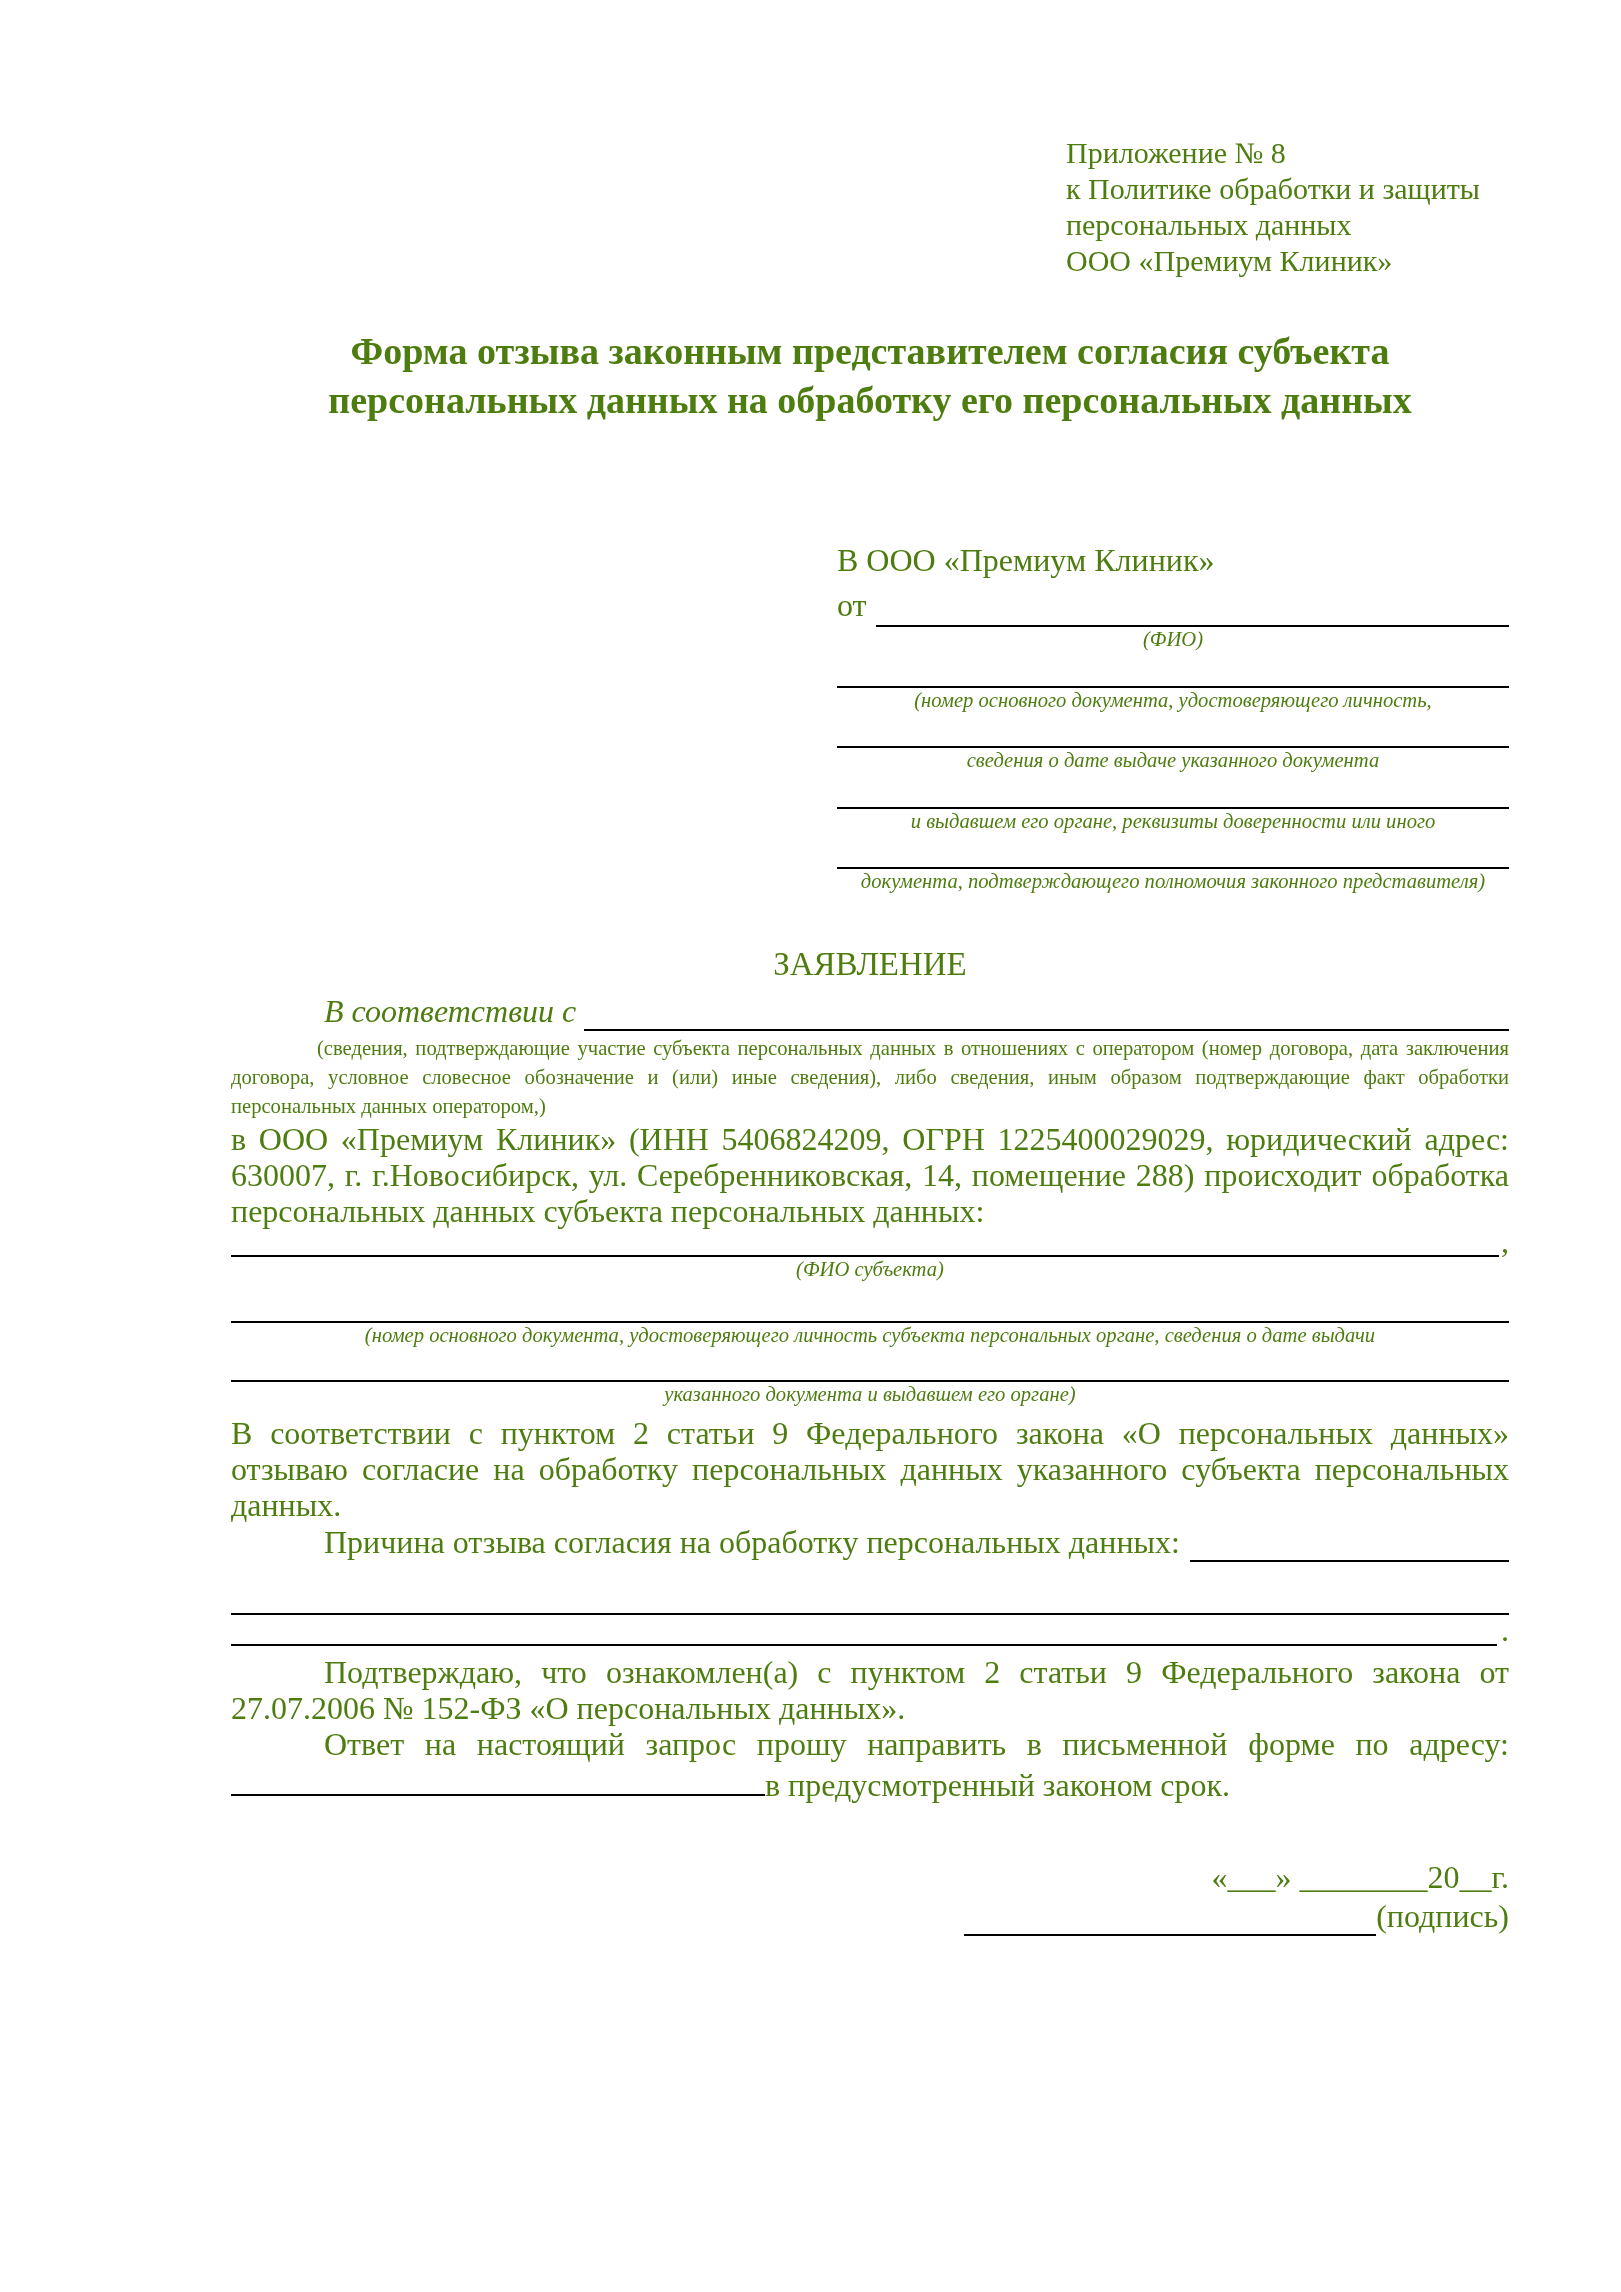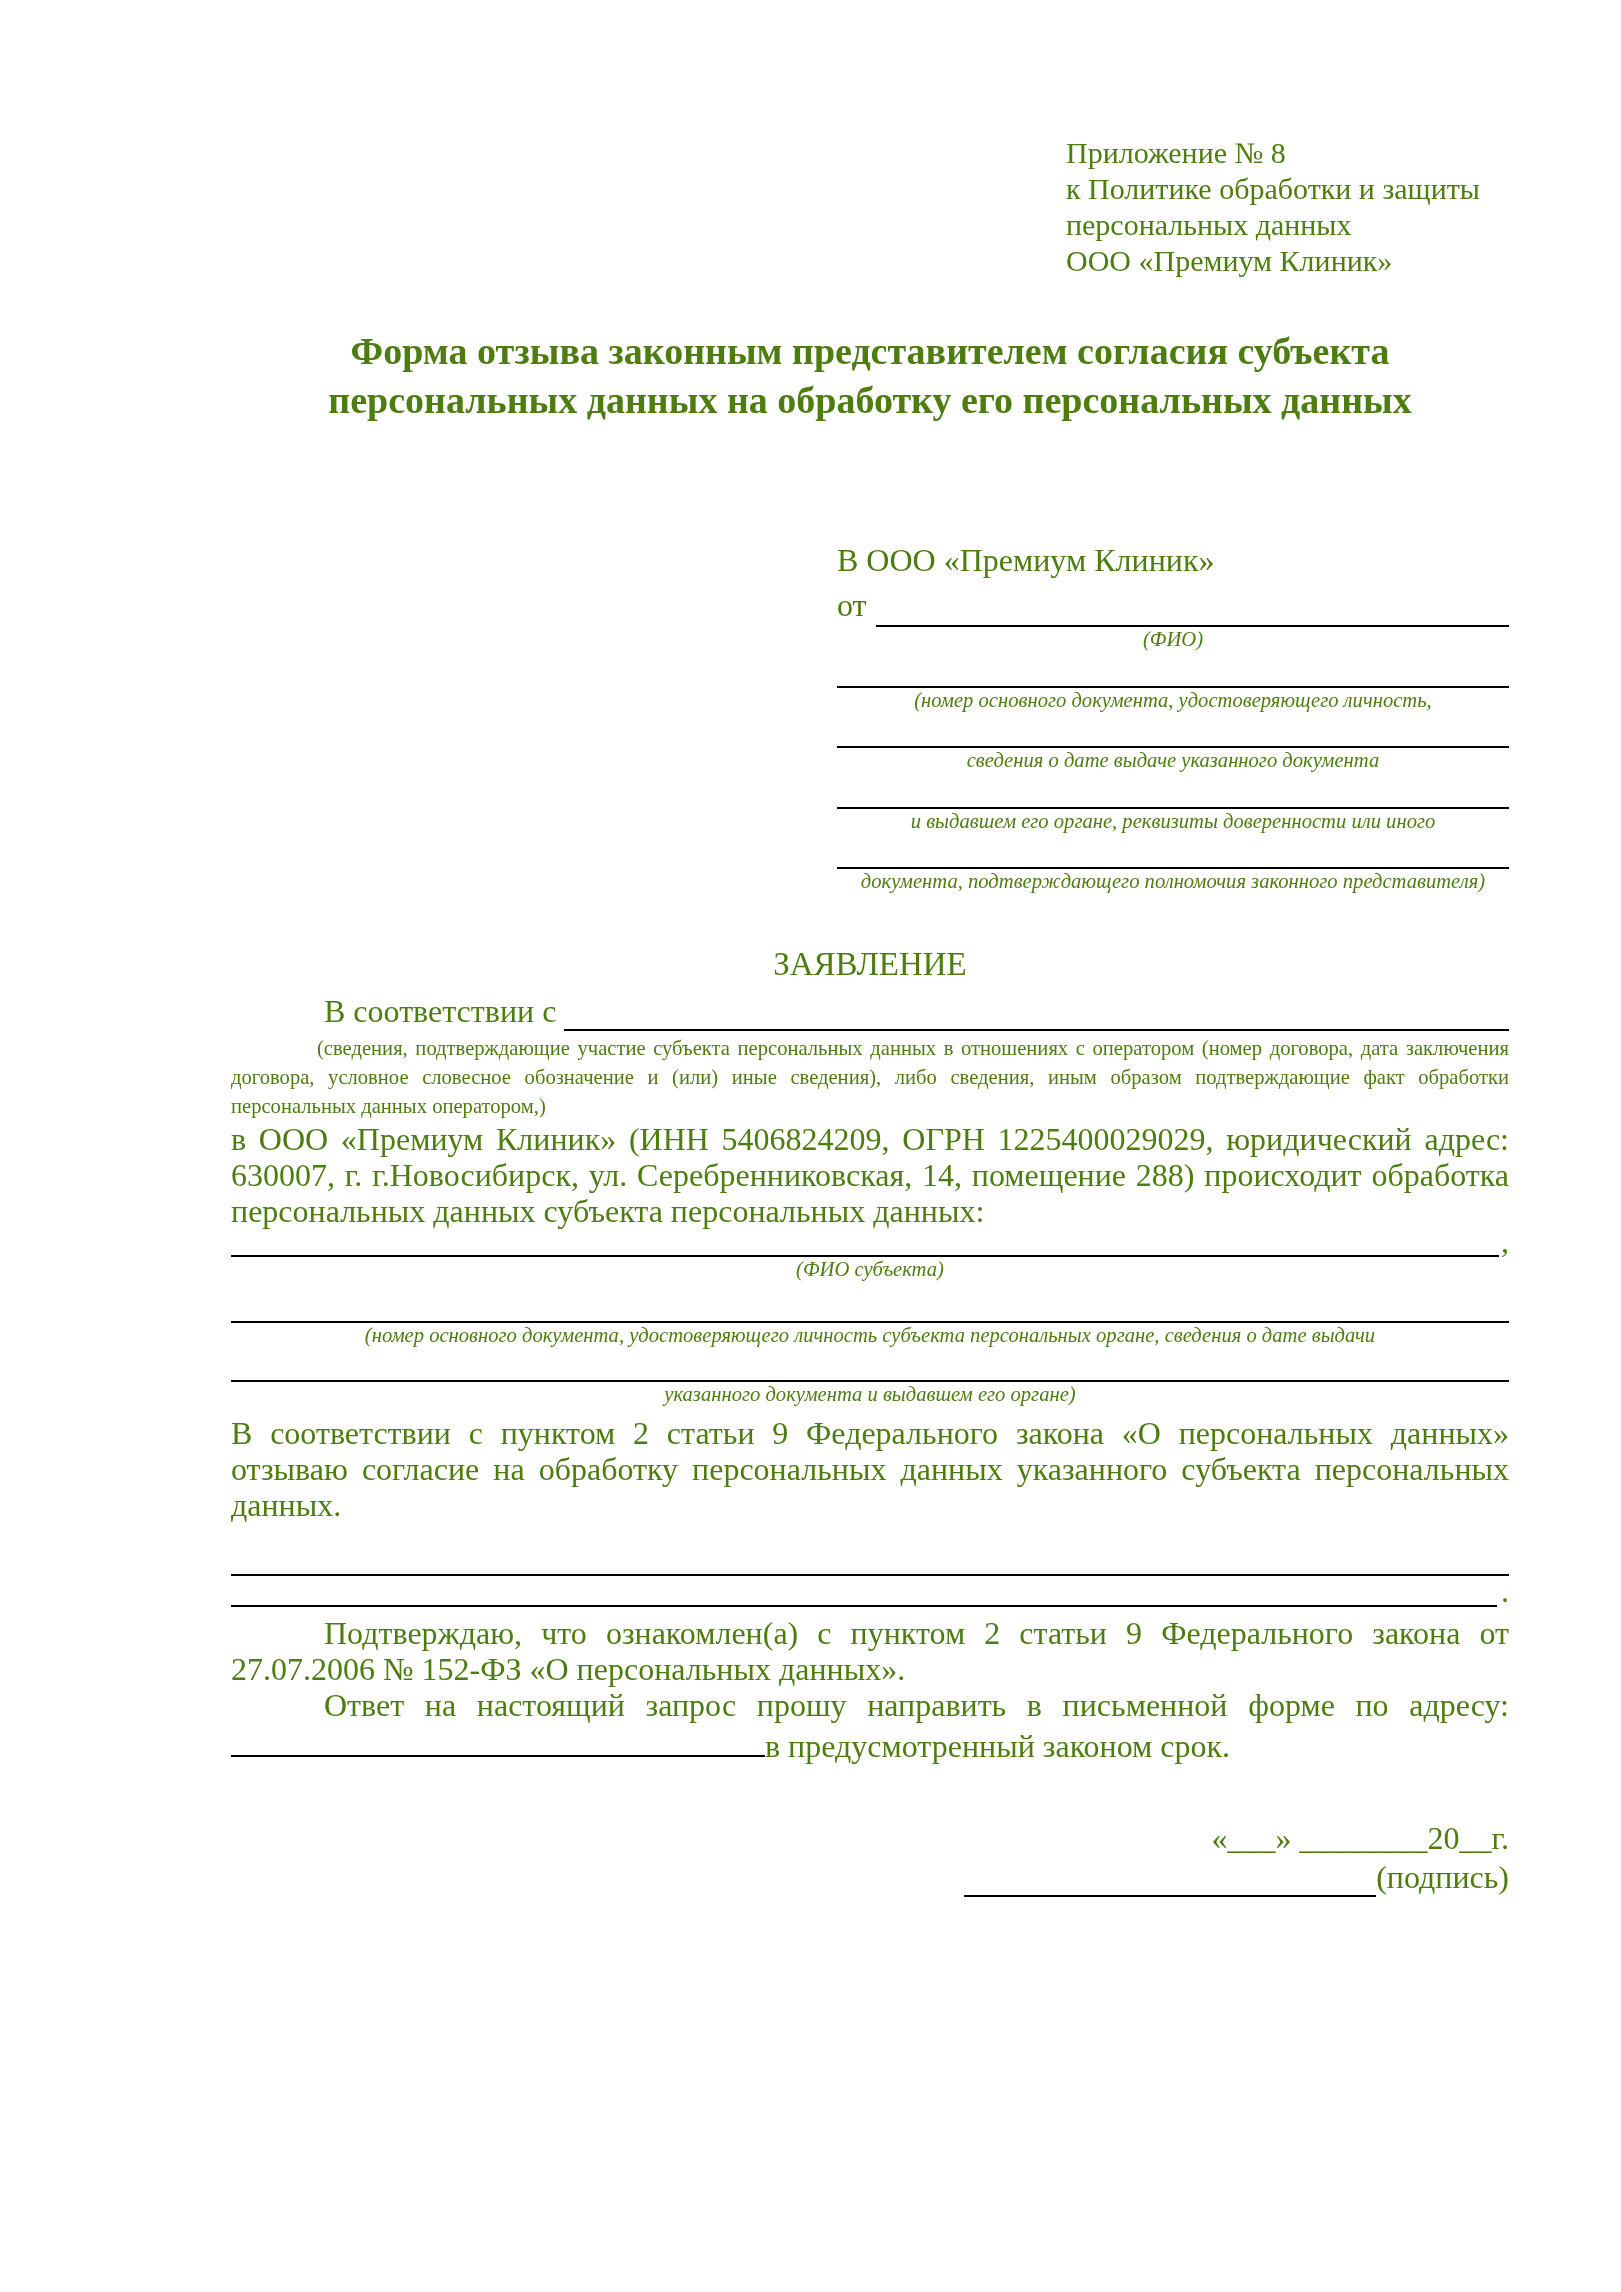--- a/index.html
+++ b/index.html
@@ -13,21 +13,21 @@
   .appendix{margin:135px 0 0 835px;font-size:30px;line-height:36px;}
   .doc-title{margin:48px 0 0 0;text-align:center;font-weight:bold;font-size:38px;line-height:49px;}
   .addressee{margin-top:114px;margin-left:606px;font-size:32px;line-height:43px;}
   .row{display:flex;align-items:flex-end;}
   .fill{flex:1;border-bottom:2.9px solid #000;}
   .caption{font-size:20.6px;line-height:25.5px;text-align:center;font-style:italic;}
   .uline{height:33px;border-bottom:2.9px solid #000;}
   .from-row{height:45px;}
   .from-row .from-word{padding-right:9.8px;}
   .heading{margin-top:49px;text-align:center;font-size:33px;line-height:41px;}
-  .accord-row{display:flex;align-items:flex-end;font-size:32px;line-height:39px;margin-top:7.8px;}
+  .accord-row{display:flex;align-items:flex-end;font-size:32px;line-height:39px;margin-top:7.8px;font-style:italic;}
   .accord-row .lead{padding-left:93px;padding-right:7.8px;white-space:nowrap;}
   .fine{font-size:20.6px;line-height:29px;text-align:justify;text-indent:86px;margin:2.9px 0 0 0;}
   .body{font-size:32px;line-height:36px;margin:0;}
   .just{text-align:justify;}
   .ind{text-indent:93px;}
   .mt8{margin-top:7.8px;}
   .sline1{height:27.4px;}
   .sline2{height:39px;}
   .sline3{height:31px;}
   .subject-row .comma{padding-left:2px;font-size:32px;line-height:32px;}
@@ -90,20 +90,24 @@
   <div class="caption">(ФИО субъекта)</div>
 
   <div class="uline sline2"></div>
   <div class="caption">(номер основного документа, удостоверяющего личность субъекта персональных органе, сведения о дате выдачи</div>
 
   <div class="uline sline3"></div>
   <div class="caption">указанного документа и выдавшем его органе)</div>
 
   <p class="body just mt8">В соответствии с пунктом 2 статьи 9 Федерального закона «О персональных данных» отзываю согласие на обработку персональных данных указанного субъекта персональных данных.</p>
 
+  <div class="reason-row">
+    <span class="lead">Причина отзыва согласия на обработку персональных данных:</span>
+    <span class="fill"></span>
+  </div>
 
   <div class="blank1"></div>
 
   <div class="row blank2">
     <span class="fill"></span>
     <span class="period">.</span>
   </div>
 
   <p class="body just ind mt8">Подтверждаю, что ознакомлен(а) с пунктом 2 статьи 9 Федерального закона от 27.07.2006 № 152-ФЗ «О персональных данных».</p>
 

